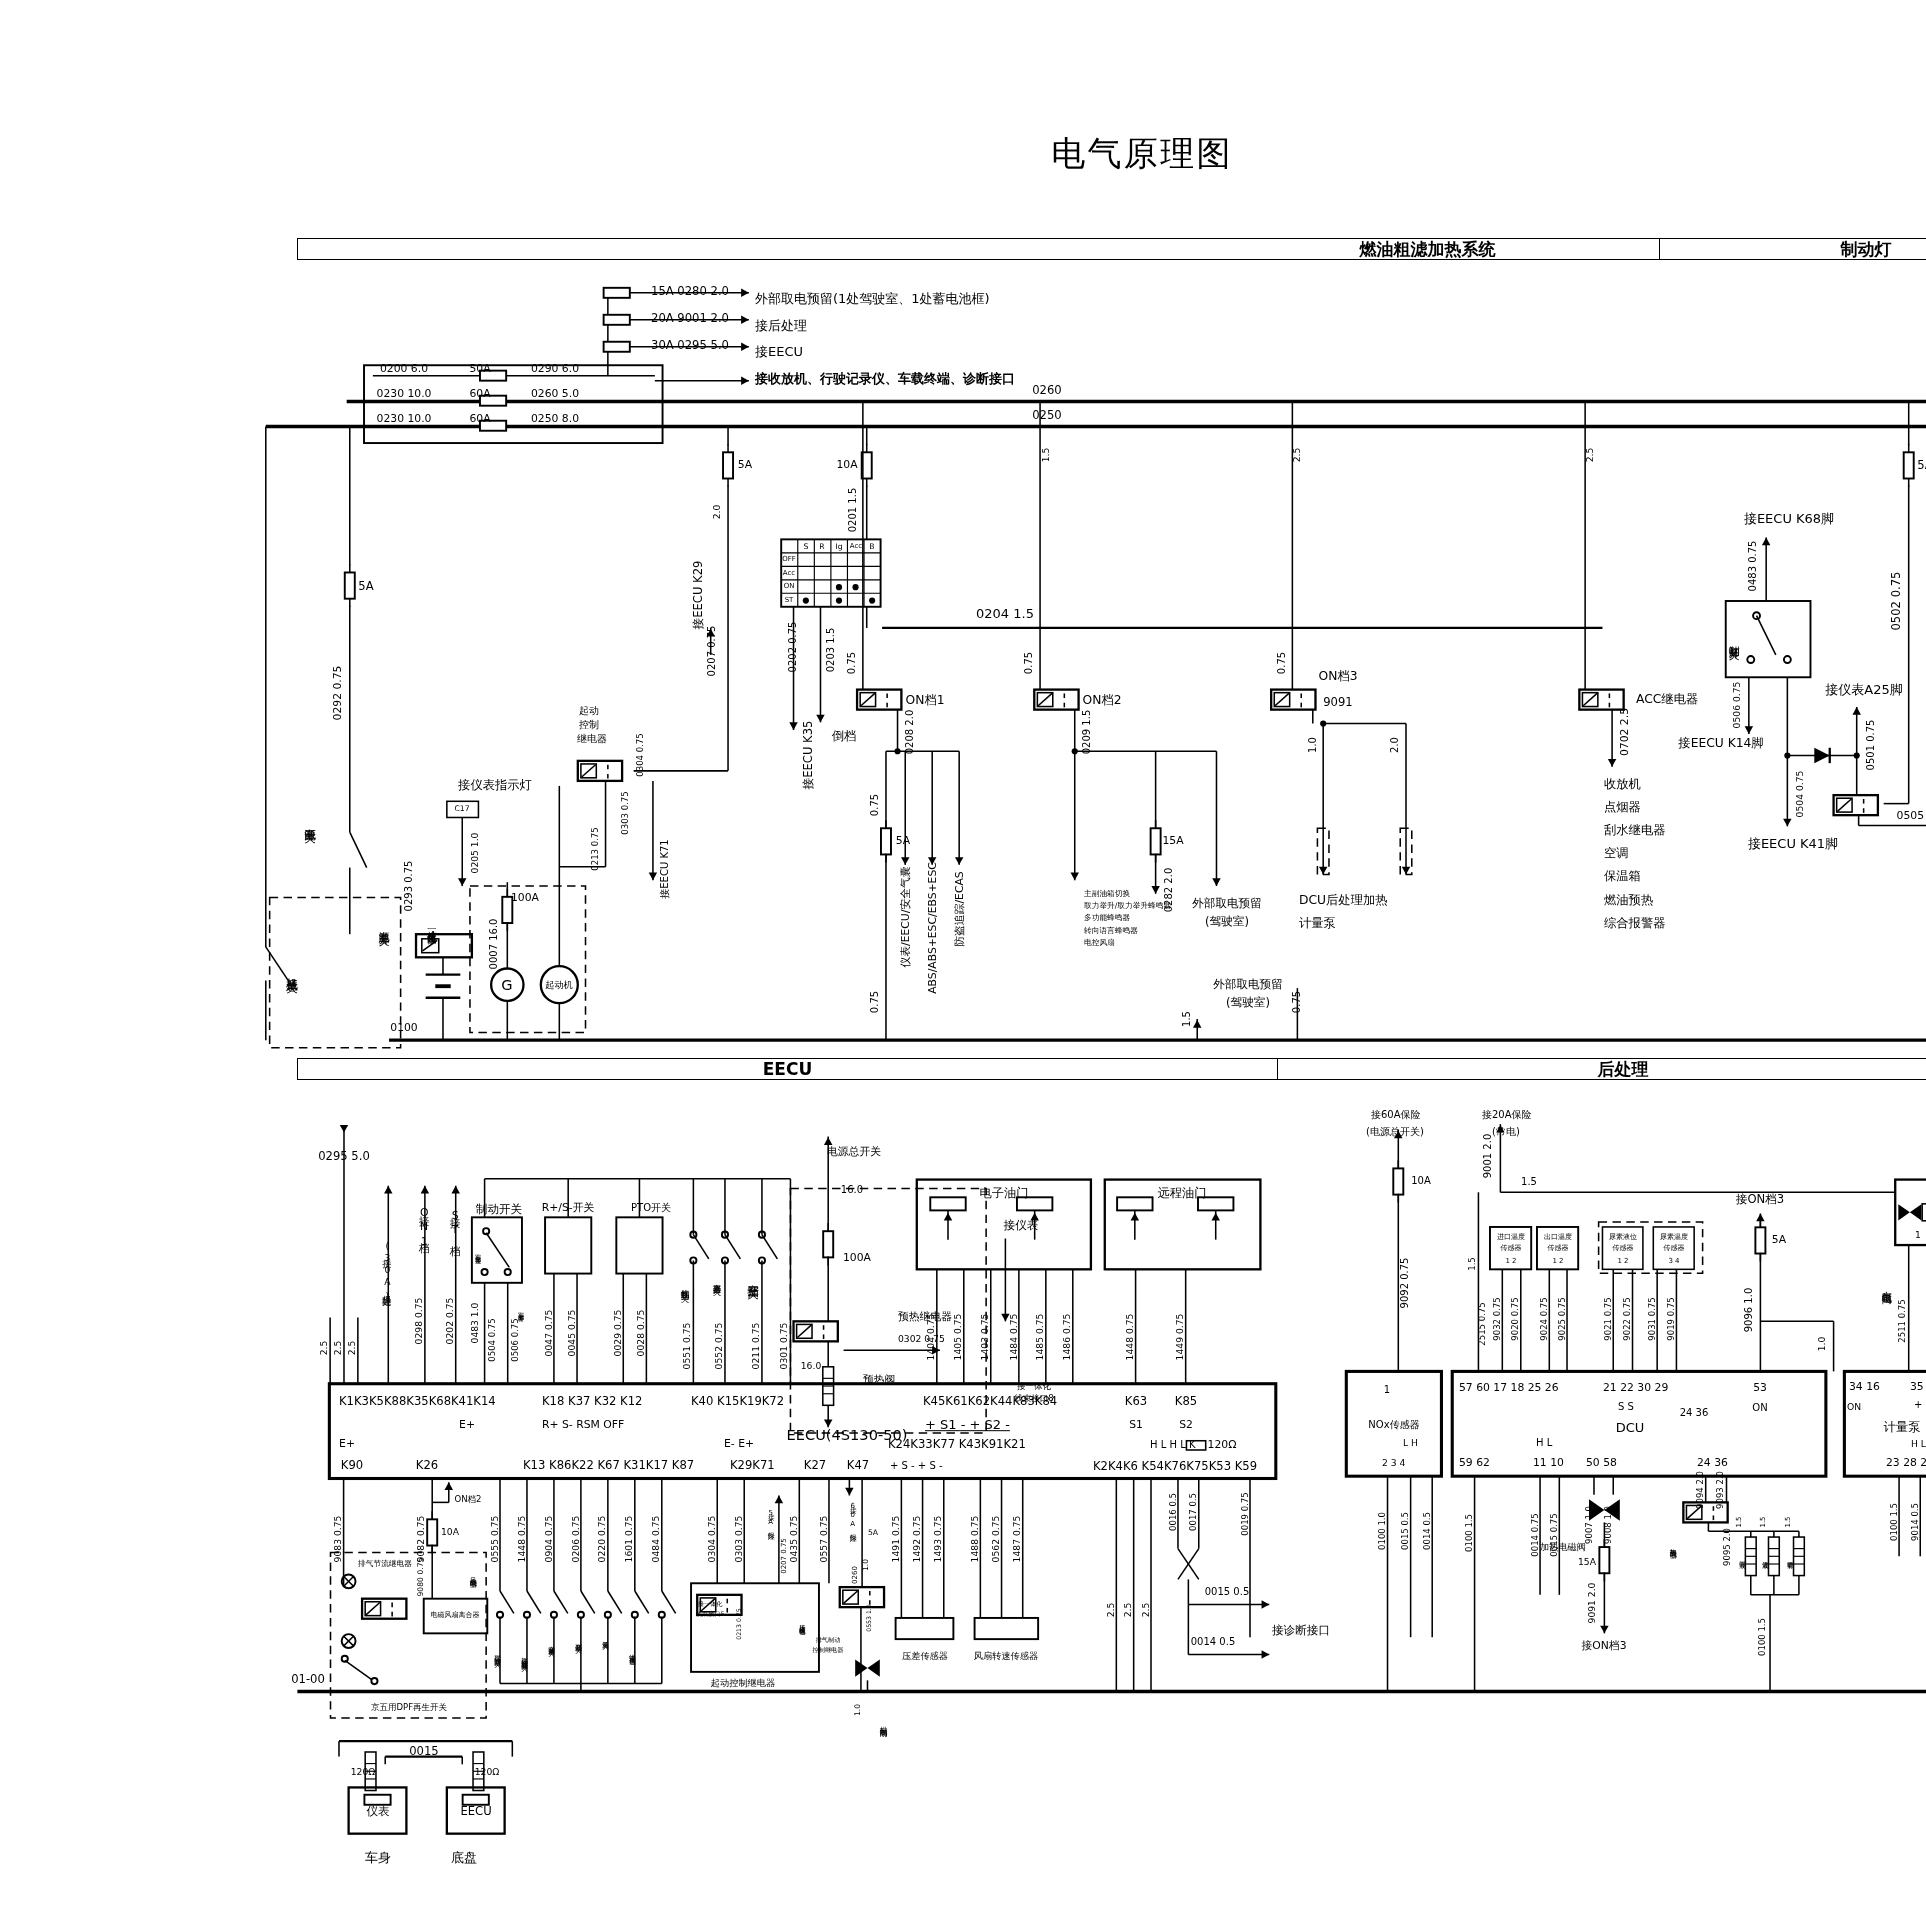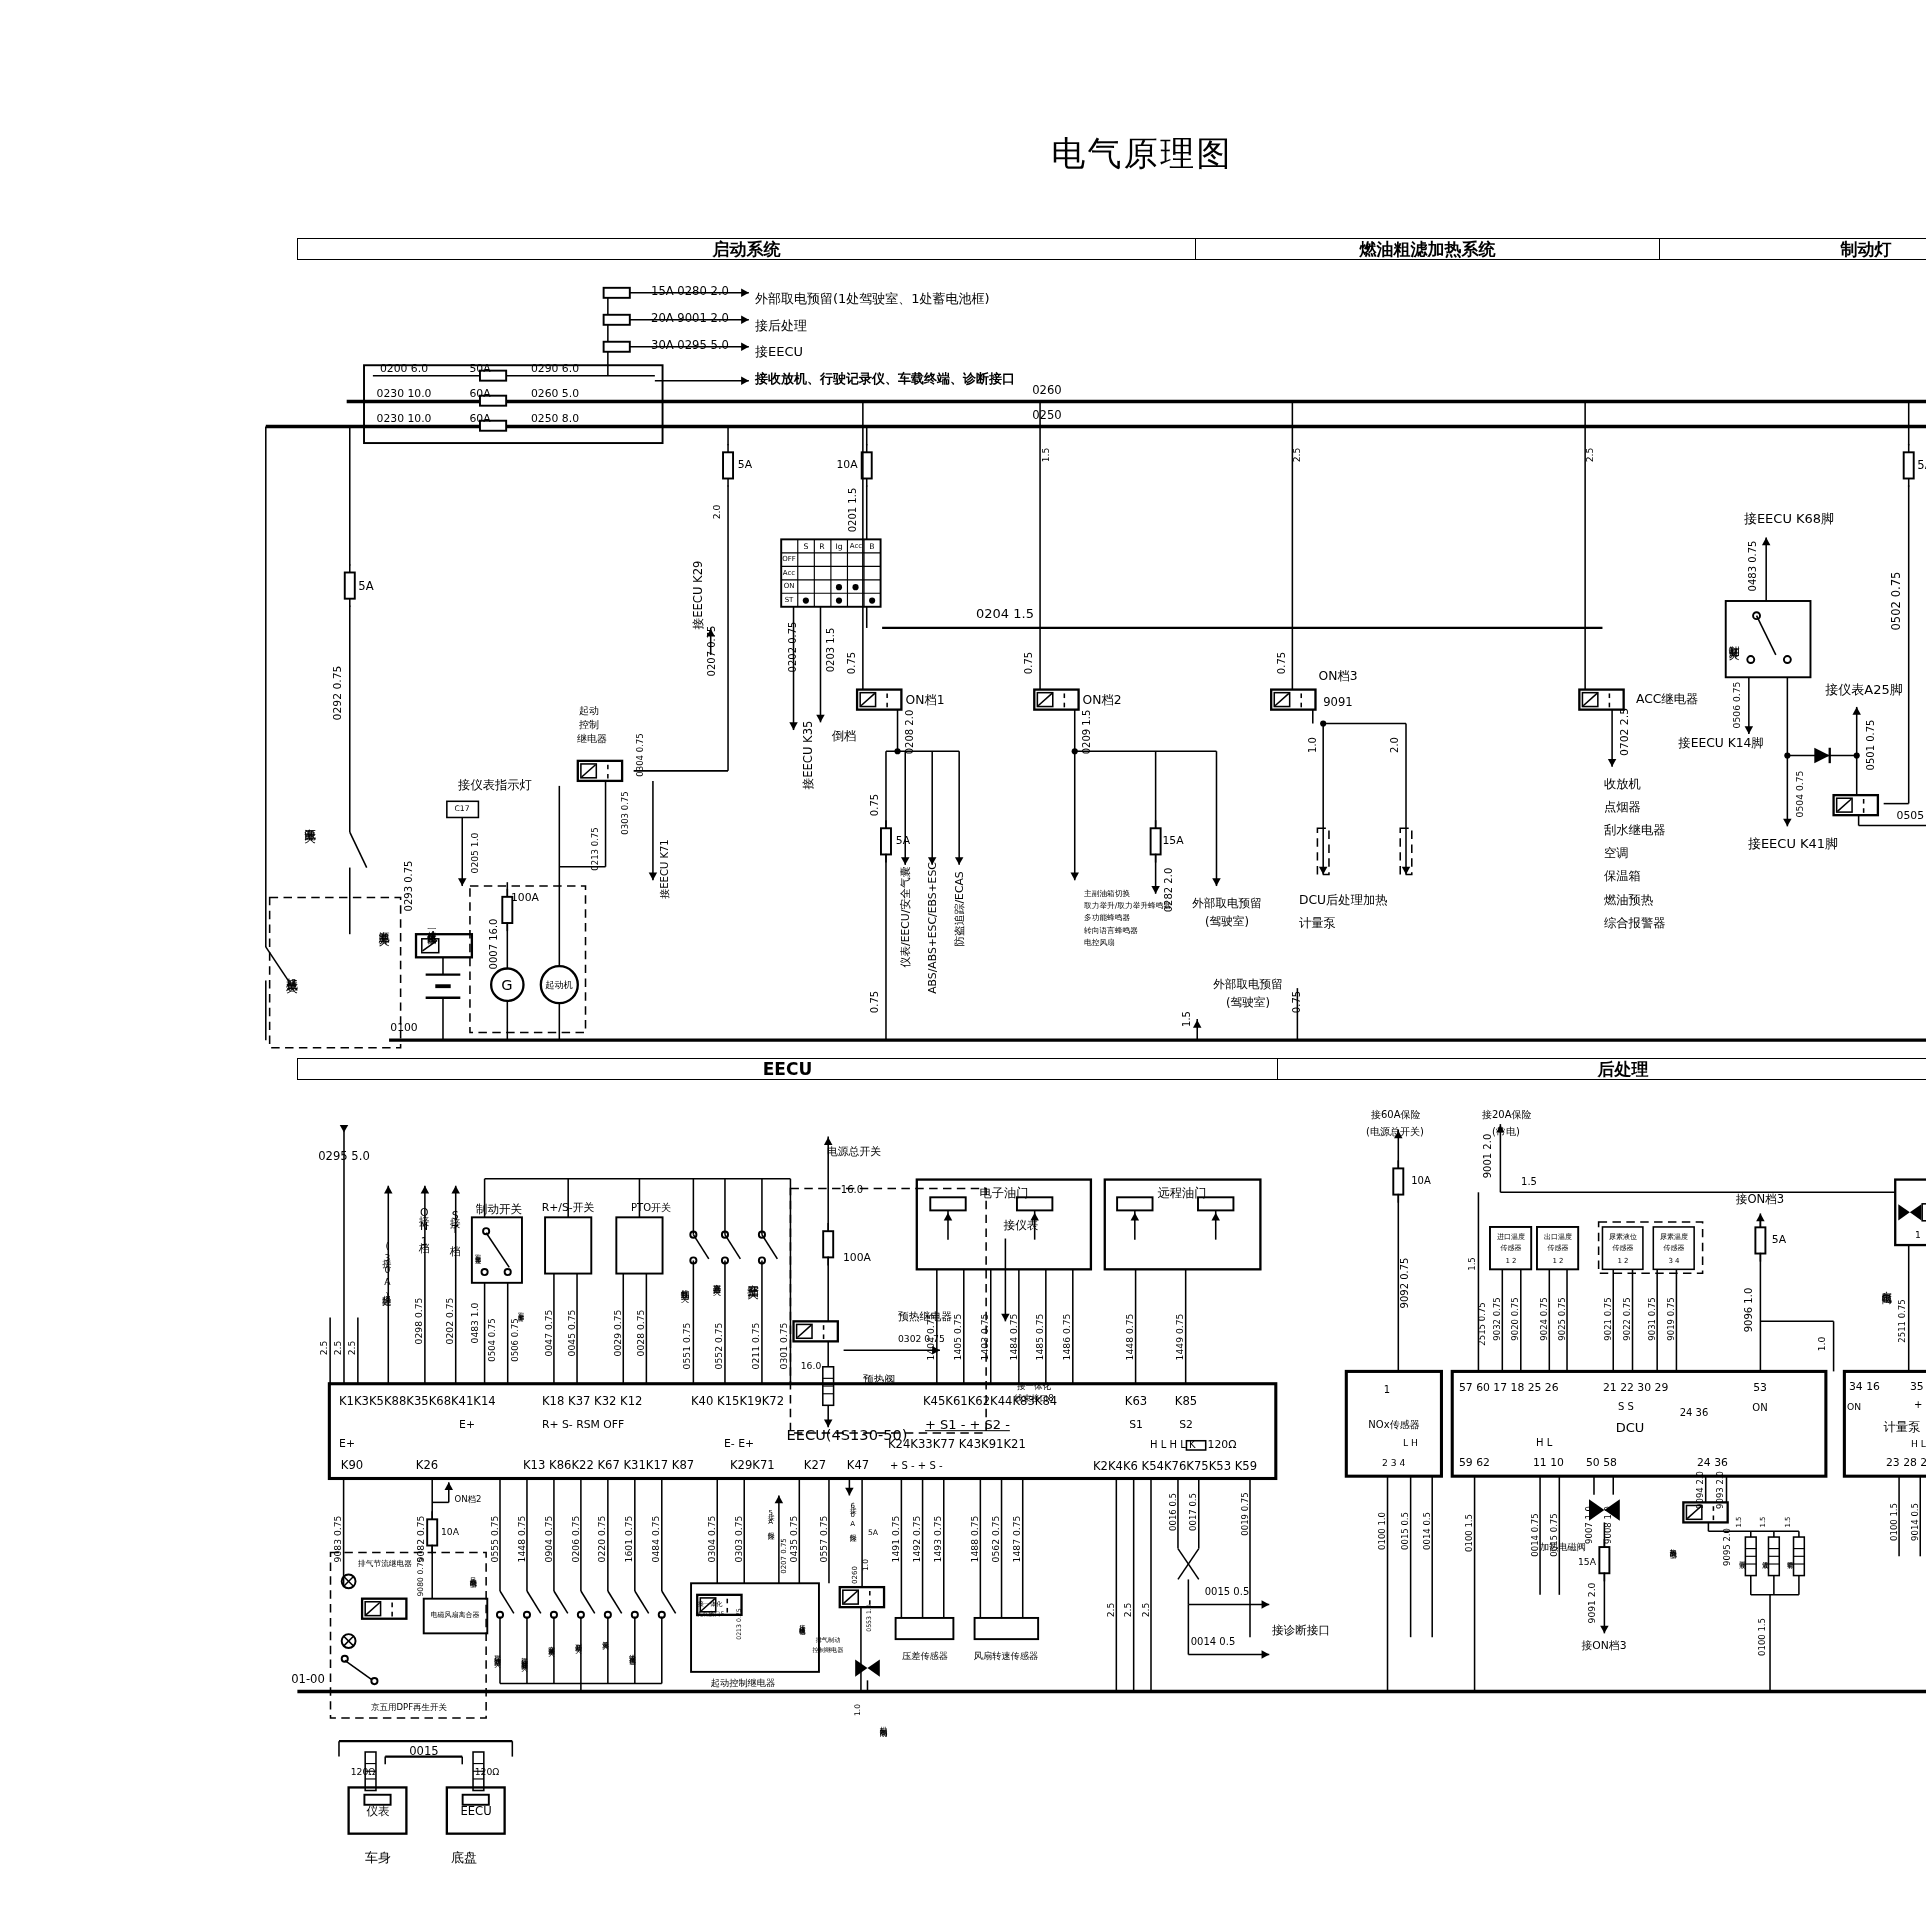--- a/index.html
+++ b/index.html
@@ -543,21 +543,20 @@
       <polygon points="5700,3845 5680,3834 5680,3856" fill="#000" stroke="none"></polygon>
       <circle cx="5986" cy="3868" r="152" stroke-width="6"></circle>
       <line x1="6138" y1="3845" x2="6440" y2="3845" stroke-width="4"></line>
       <polygon points="6440,3845 6420,3834 6420,3856" fill="#000" stroke="none"></polygon>
       <line x1="6138" y1="3905" x2="6440" y2="3905" stroke-width="4"></line>
       <polygon points="6440,3905 6420,3894 6420,3916" fill="#000" stroke="none"></polygon>
       <line x1="5986" y1="4020" x2="5986" y2="4391" stroke-width="4"></line>
     </svg>
   <div id="bands">
       <div class="band" style="left: 297px; top: 238px; width: 2068px; height: 22.3px;">
-        <div class="band-cell" style="left: 0px; width: 898px;">启动系统</div>
         <div class="band-cell" style="left: 898px; width: 464px;">燃油粗滤加热系统</div>
         <div class="band-cell" style="left: 1361px; width: 415px;">制动灯</div>
       </div>
       <div class="band" style="left: 297px; top: 1058px; width: 2126px; height: 22.3px;">
         <div class="band-cell" style="left: 0px; width: 980px;">EECU</div>
         <div class="band-cell" style="left: 980px; width: 691px;">后处理</div>
       </div>
     </div>
   <div id="labels">
       <div class="lbl" style="left: 690px; top: 291px; font-size: 11.6px;">15A 0280  2.0</div>

